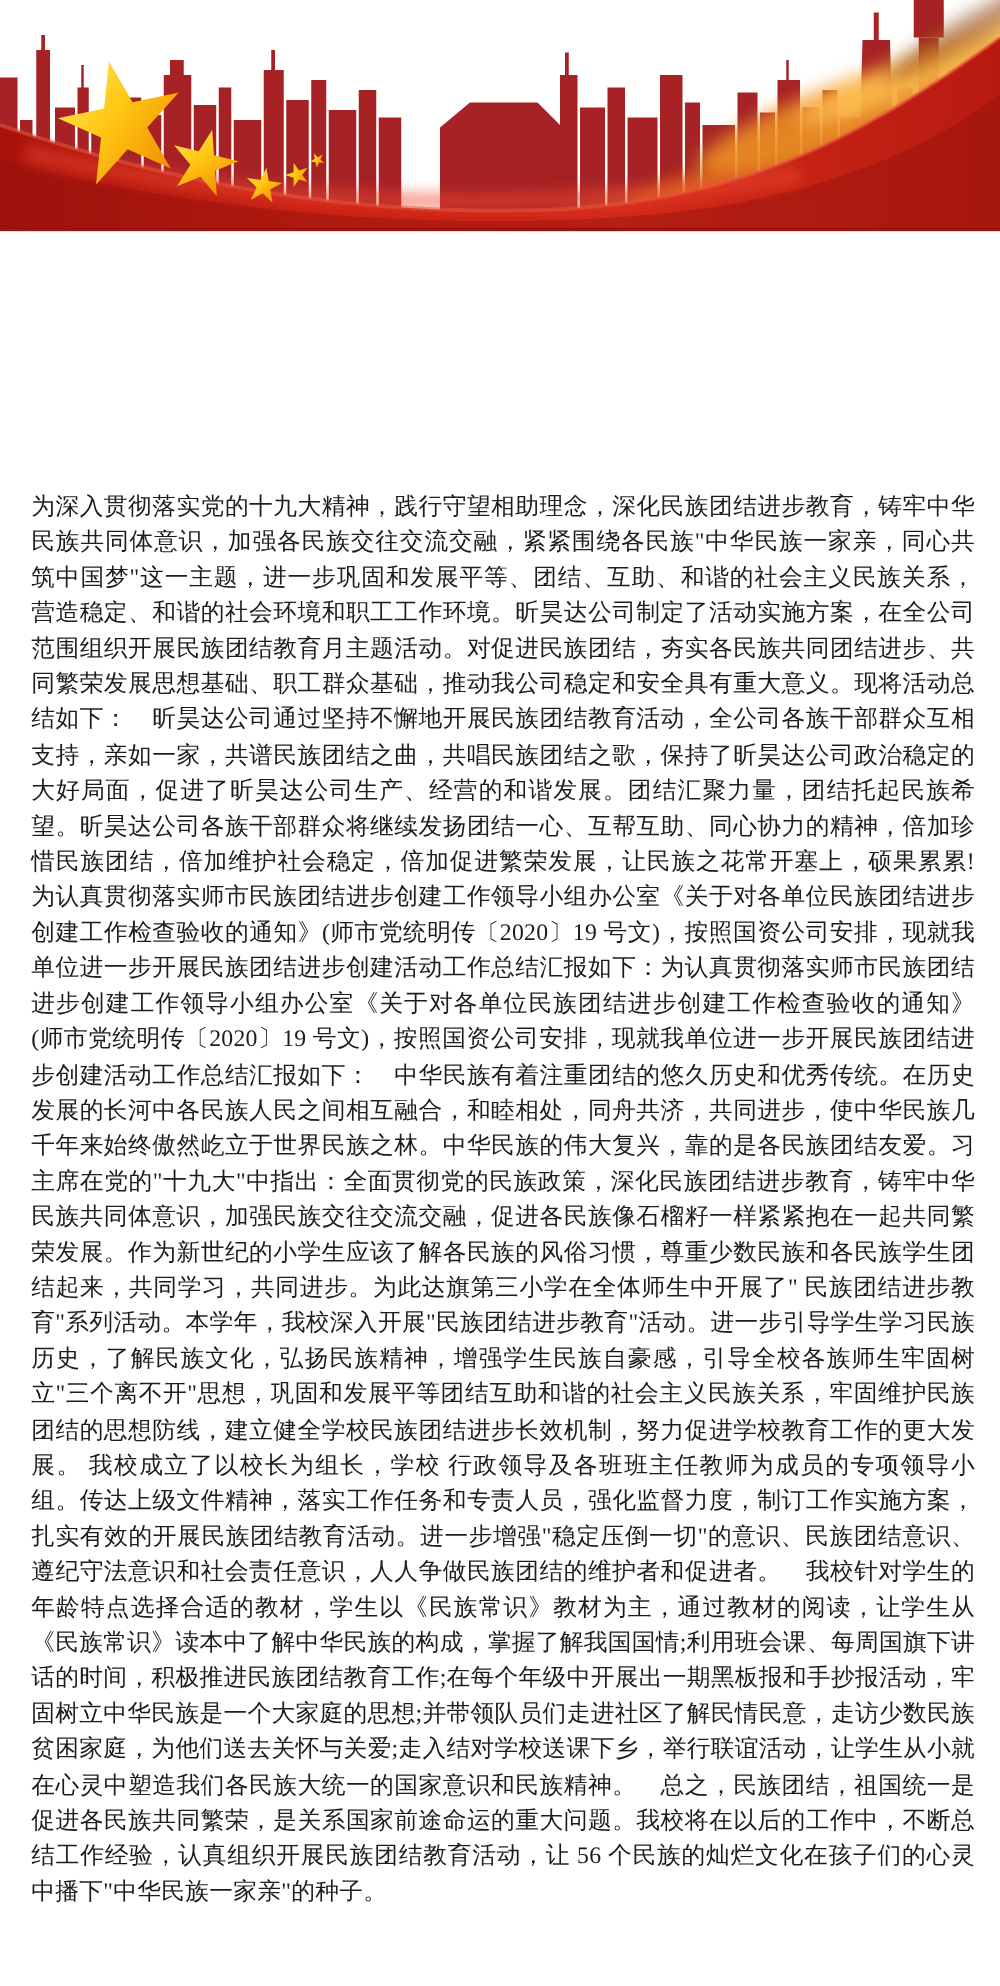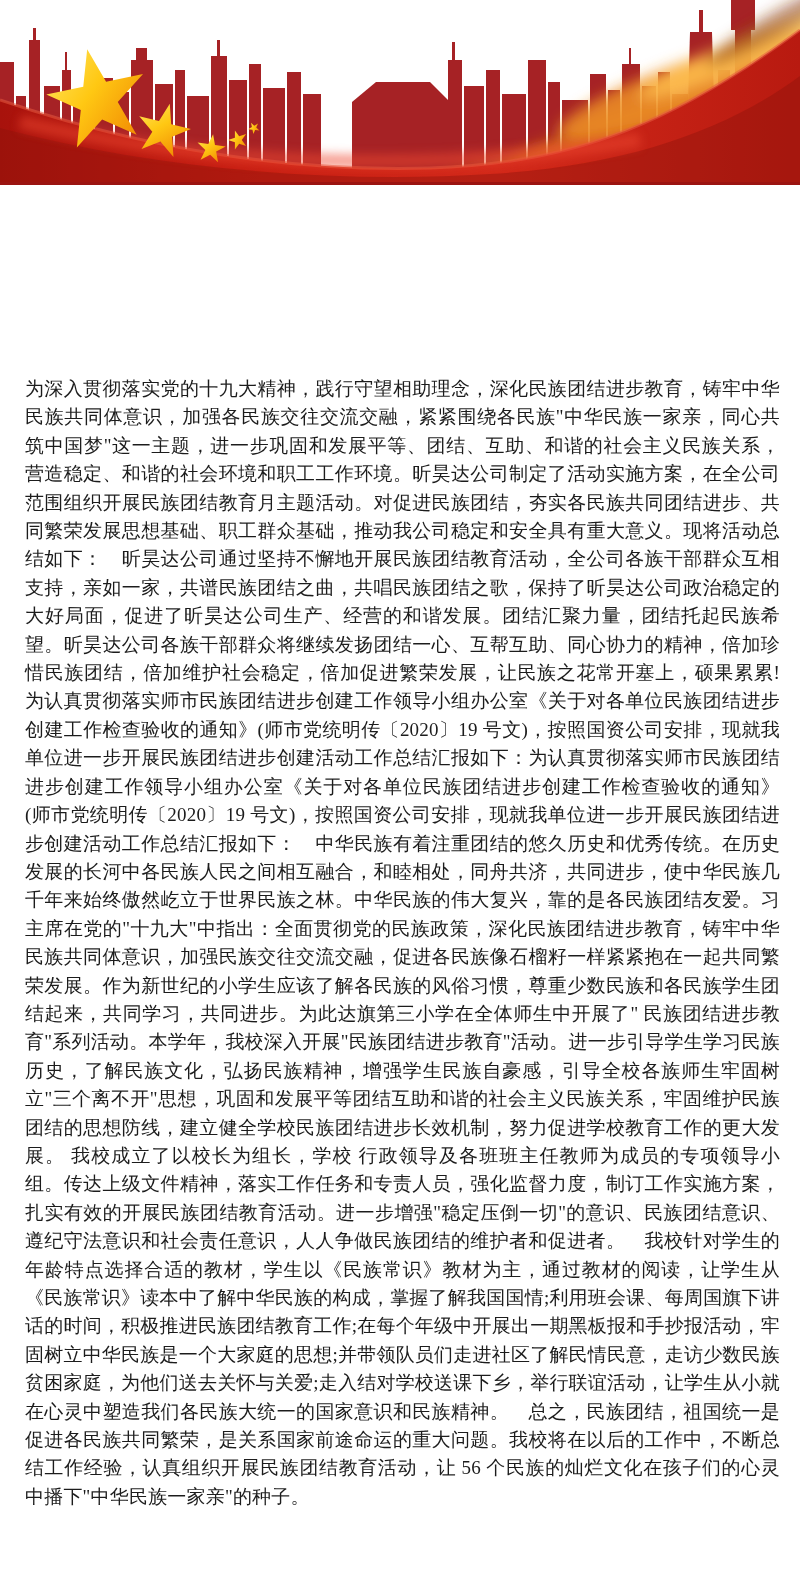--- a/index.html
+++ b/index.html
@@ -4,21 +4,21 @@
 <style>
   html,body{margin:0;padding:0;background:#ffffff;}
   .page{
     position:relative;width:800px;height:1589px;margin:0;
     background:#ffffff;overflow:hidden;
     font-family:"Liberation Sans","DejaVu Sans",sans-serif;
   }
   .banner{position:absolute;top:0;left:0;width:800px;height:185px;}
   .banner svg{display:block;}
   .doc{
-    position:absolute;top:375px;left:0;width:800px;
+    position:absolute;top:392px;left:0;width:800px;
     padding:0 20px 0 25px;box-sizing:border-box;
   }
   .doc p{
     margin:0;
     font-size:19px;
     line-height:28.4px;
     letter-spacing:0.2px;
     color:#1c1c1c;
     text-align:justify;
     text-justify:inter-ideograph;

